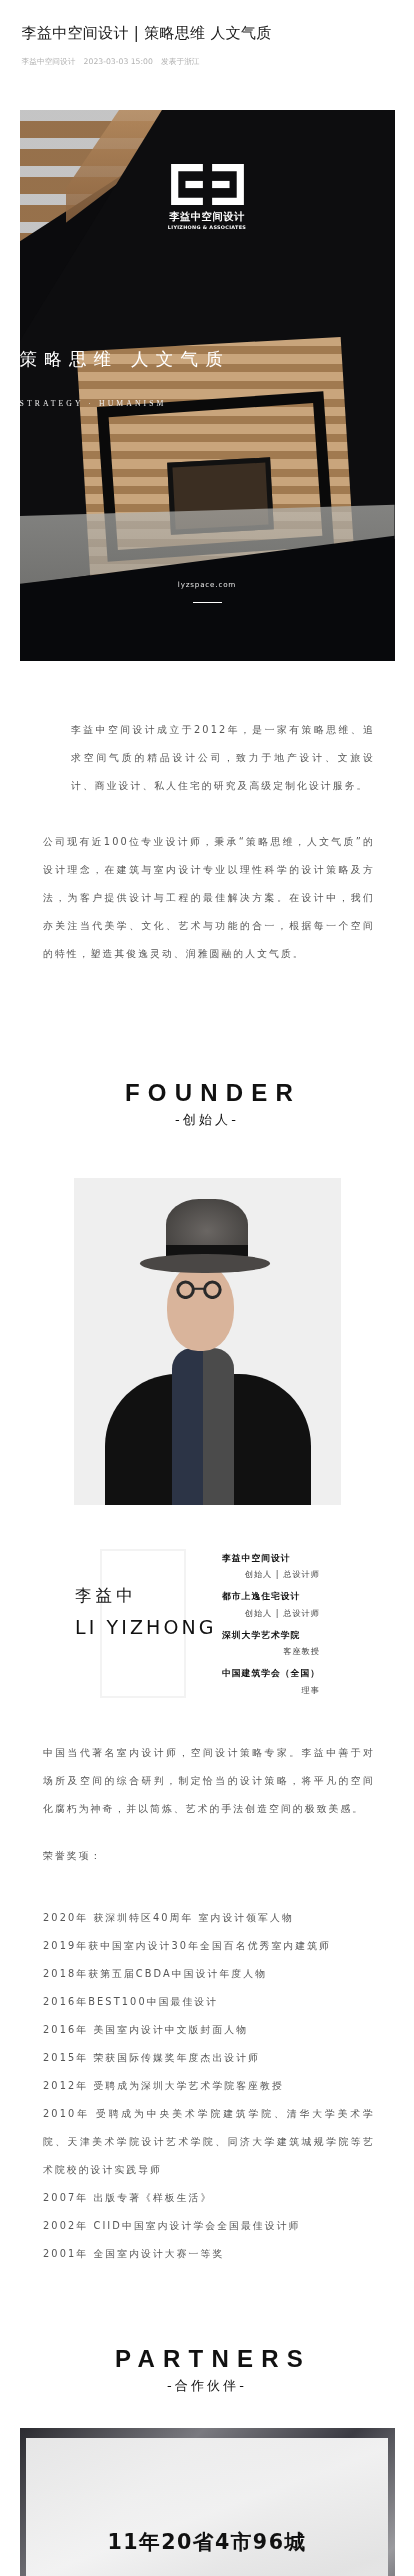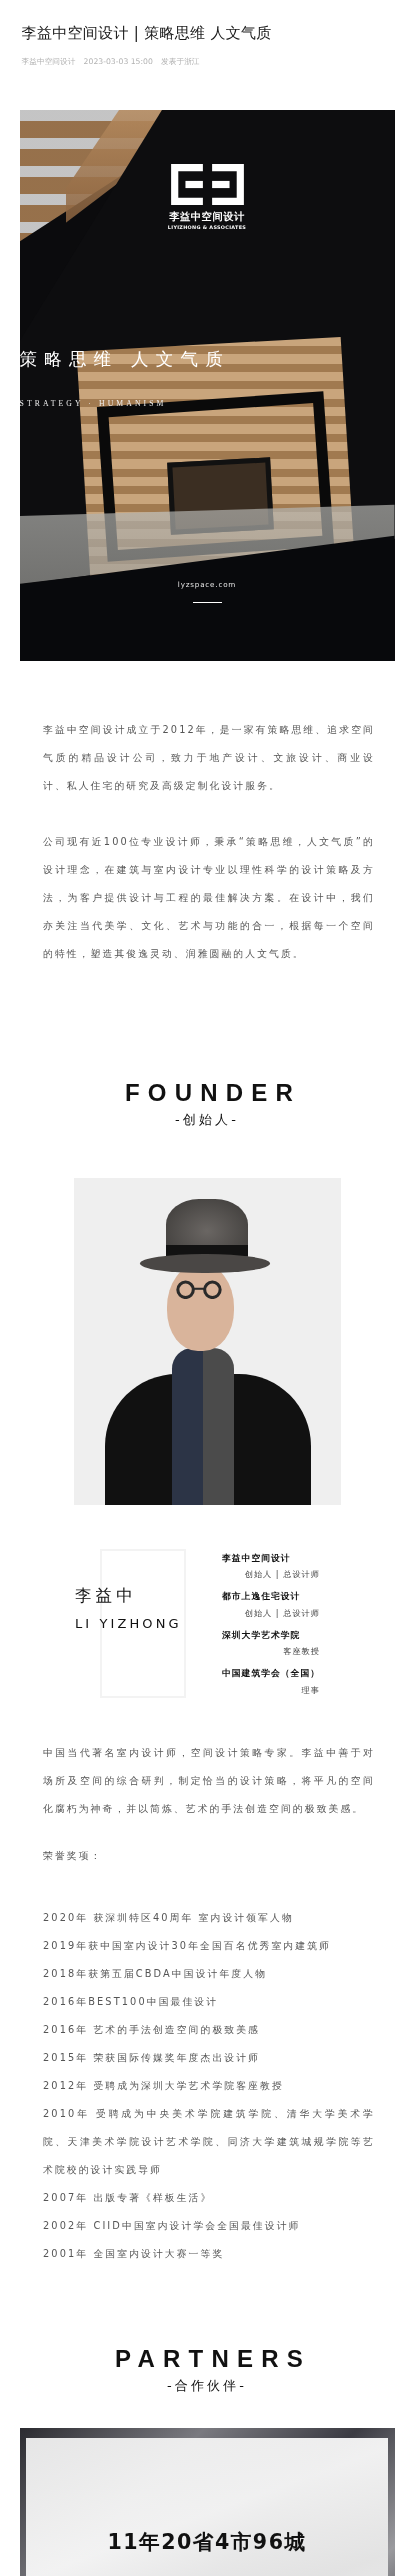--- a/index.html
+++ b/index.html
@@ -118,21 +118,21 @@
 
   
   .para {
     padding: 0 39px 0 43px;
     font-size: 9.8px;
     line-height: 28px;
     color: #555;
     letter-spacing: 2.1px;
     text-align: justify;
   }
-  .intro-1 { margin-top: 55px; }
+  .intro-1 { margin-top: 55px; margin-left: 28px; }
   .intro-2 { margin-top: 28px; }
 
   
   .section-head { text-align: center; }
   .section-en {
     font-family: "Liberation Sans", "DejaVu Sans", sans-serif;
     font-weight: bold;
     font-size: 24px;
     letter-spacing: 8.2px;
     color: #111;
@@ -196,21 +196,21 @@
   .name-frame {
     position: absolute; left: 100px; top: 0; width: 86px; height: 149px;
     border: 2.6px solid #f3f3f3;
   }
   .name-cn {
     position: absolute; left: 75px; top: 36px;
     font-size: 16.5px; letter-spacing: 4.1px; color: #111;
   }
   .name-en {
     position: absolute; left: 75px; top: 67px;
-    font-size: 13px; letter-spacing: 3.1px; color: #111;
+    font-size: 19px; letter-spacing: 3.1px; color: #111;
   }
   .roles {
     position: absolute; left: 222px; top: 0;
   }
   .role { margin-bottom: 4.6px; }
   .role-org {
     font-size: 8.8px; color: #111; letter-spacing: 1px; line-height: 18.5px; font-weight: bold;
   }
   .role-title {
     font-size: 8.2px; color: #444; letter-spacing: 1px; line-height: 15.5px; text-align: right;
@@ -327,21 +327,21 @@
 
   <p class="para bio">中国当代著名室内设计师，空间设计策略专家。李益中善于对场所及空间的综合研判，制定恰当的设计策略，将平凡的空间化腐朽为神奇，并以简炼、艺术的手法创造空间的极致美感。</p>
 
   <p class="para awards-label">荣誉奖项：</p>
 
   <div class="para awards">
     <div>2020年 获深圳特区40周年 室内设计领军人物</div>
     <div>2019年获中国室内设计30年全国百名优秀室内建筑师</div>
     <div>2018年获第五届CBDA中国设计年度人物</div>
     <div>2016年BEST100中国最佳设计</div>
-    <div>2016年 艺术的手法创造空间的极致美感</div>
+    <div>2016年 美国室内设计中文版封面人物</div>
     <div>2015年 荣获国际传媒奖年度杰出设计师</div>
     <div>2012年 受聘成为深圳大学艺术学院客座教授</div>
     <div>2010年 受聘成为中央美术学院建筑学院、清华大学美术学院、天津美术学院设计艺术学院、同济大学建筑城规学院等艺术院校的设计实践导师</div>
     <div>2007年 出版专著《样板生活》</div>
     <div>2002年 CIID中国室内设计学会全国最佳设计师</div>
     <div>2001年 全国室内设计大赛一等奖</div>
   </div>
 
   <div class="section-head partners-head">
     <div class="section-en">PARTNERS</div>

